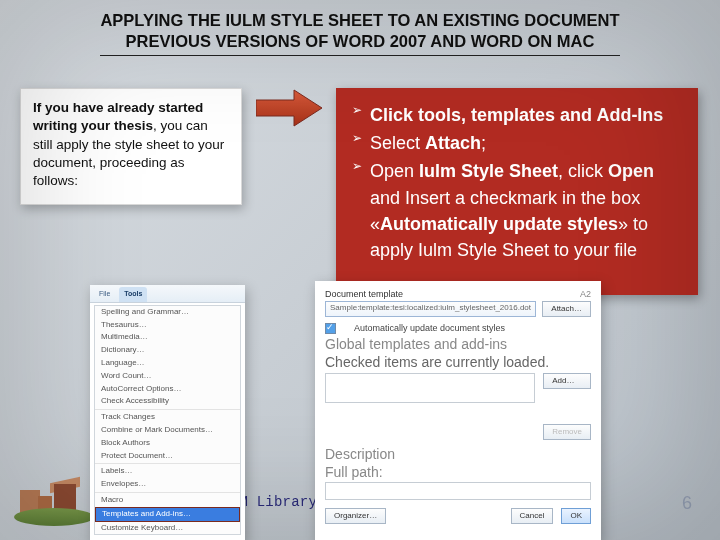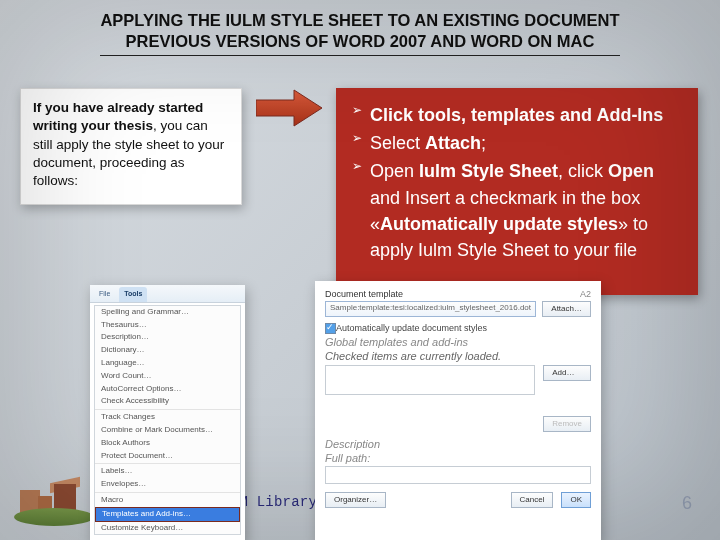--- a/index.html
+++ b/index.html
@@ -112,24 +112,24 @@
     font-size: 8px; color:#666; padding: 1px 4px;
     white-space: nowrap; overflow: hidden;
   }
   .btn {
     height: 16px; padding: 0 8px;
     border: 1px solid #a8b6c6;
     background: linear-gradient(#fdfdfd,#e8eef4);
     font-size: 8px; color:#333;
     display:flex; align-items:center;
   }
-  .chk-row { display:flex; gap:0; }
+  .chk-row { display:flex; gap:18px; }
   .chk { width:11px; height:11px; border:1px solid #6f8aa8; background:#53a0e8; position:relative;}
   .chk::after { content:"✓"; color:#fff; font-size:9px; position:absolute; top:-2px; left:0;}
-  .section-lbl { color:#888; font-size:11px; margin-top:2px;font-style:italic;}
+  .section-lbl { color:#888; font-size:14px; margin-top:2px;}
   .listbox { height: 30px; border:1px solid #c6cdd4; margin: 3px 0 6px; background:#fff;}
   .row2 { display:flex; justify-content:space-between; align-items:flex-start; gap: 8px;}
   .row2 .col { flex:1; }
   .desc { height: 18px; border:1px solid #c6cdd4; margin-top:2px; background:#fff;}
   .dlg-btns { display:flex; gap:8px; justify-content:flex-end; margin-top:8px; align-items:center;}
   .dlg-btns .left { margin-right:auto; }
 
   .footer {
     position: absolute;
     bottom: 30px; left: 0; right: 0;
@@ -199,21 +199,21 @@
 <div class="shots-row">
 
   <div class="shot shot1">
     <div class="ribbon">
       <span>File</span>
       <span class="active">Tools</span>
     </div>
     <div class="menu">
       <div>Spelling and Grammar…</div>
       <div>Thesaurus…</div>
-      <div>Description…</div>
+      <div>Multimedia…</div>
       <div>Dictionary…</div>
       <div>Language…</div>
       <div>Word Count…</div>
       <div>AutoCorrect Options…</div>
       <div>Check Accessibility</div>
       <div class="sep"></div>
       <div>Track Changes</div>
       <div>Combine or Mark Documents…</div>
       <div>Block Authors</div>
       <div>Protect Document…</div>

